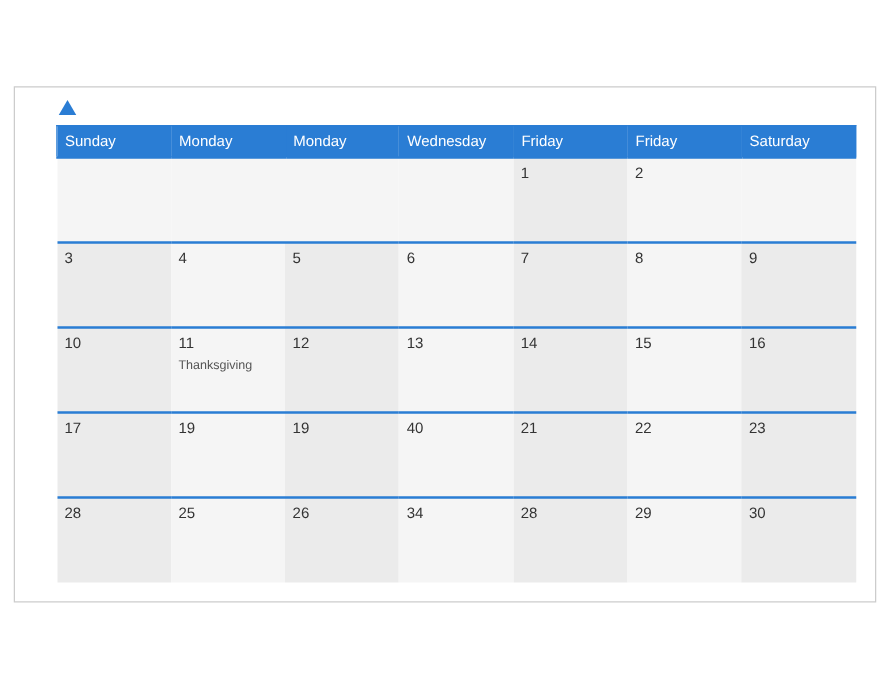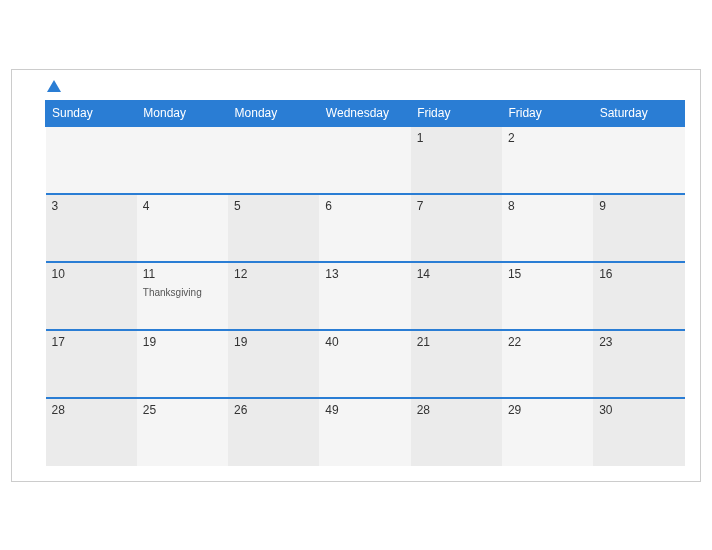--- a/index.html
+++ b/index.html
@@ -229,21 +229,21 @@
           <td>
             <span class="day-number">28</span>
           </td>
           <td>
             <span class="day-number">25</span>
           </td>
           <td>
             <span class="day-number">26</span>
           </td>
           <td>
-            <span class="day-number">49</span>
+            <span class="day-number">34</span>
           </td>
           <td>
             <span class="day-number">28</span>
           </td>
           <td>
             <span class="day-number">29</span>
           </td>
           <td>
             <span class="day-number">30</span>
           </td>

